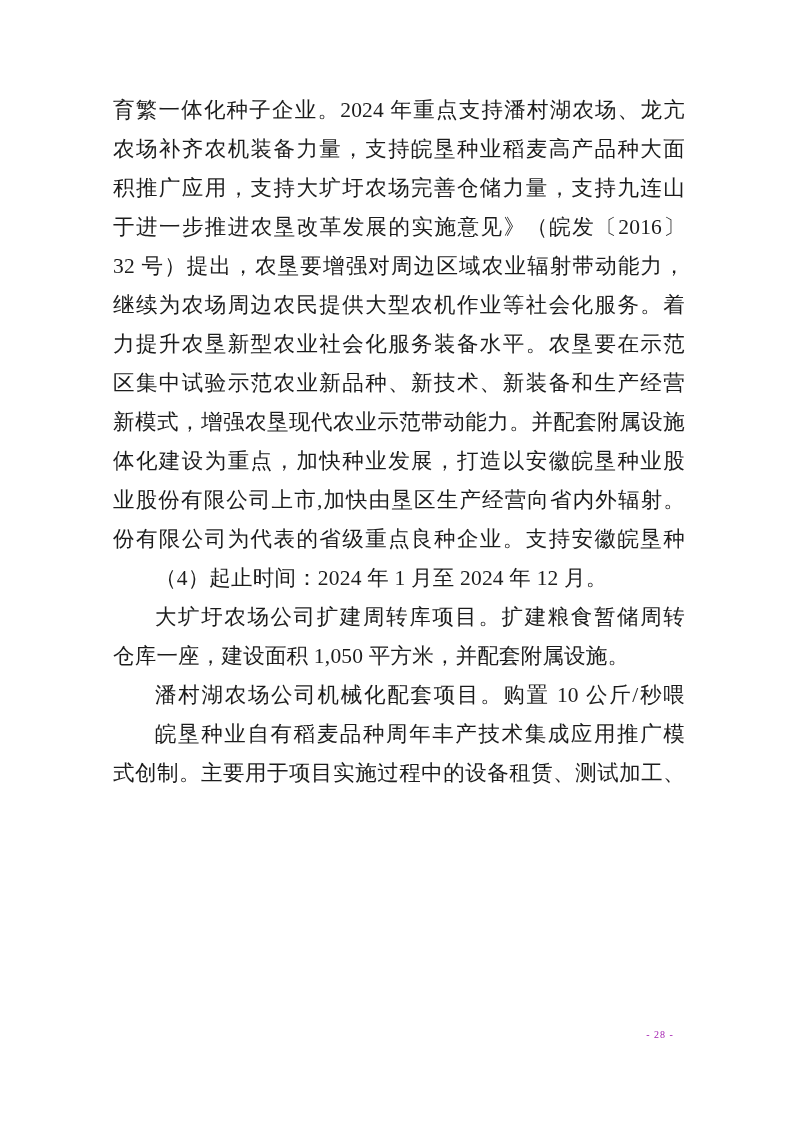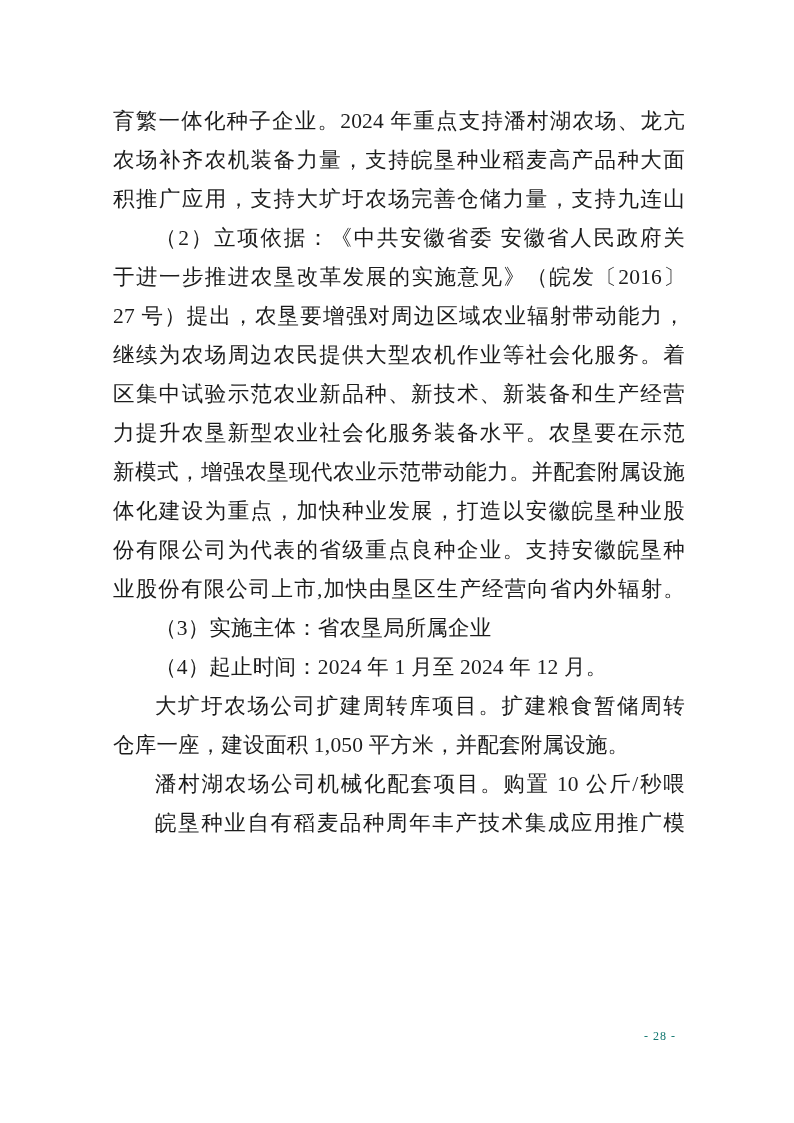--- a/index.html
+++ b/index.html
@@ -11,21 +11,21 @@
     position: relative;
     width: 794px;
     height: 1123px;
     background: #ffffff;
     overflow: hidden;
     font-family: "Liberation Serif", "DejaVu Serif", serif;
   }
   .doc-body {
     position: absolute;
     left: 113px;
-    top: 102px;
+    top: 91px;
     width: 572px;
     color: #1c1c1c;
     font-size: 21.5px;
   }
   .text-line {
     height: 39px;
     line-height: 39px;
     white-space: nowrap;
     letter-spacing: 0.2px;
   }
@@ -37,44 +37,43 @@
   }
   .text-line.indent {
     text-indent: 42px;
   }
   .page-number {
     position: absolute;
     top: 1029px;
     left: 620px;
     width: 80px;
     text-align: center;
-    font-size: 12px;
-    color: #0f766e;
+    font-size: 10px;
+    color: #a21caf;
     letter-spacing: 1px;
   }
 </style>
 </head>
 <body>
 
 <div class="page">
   <div class="doc-body" id="doc-body">
       <div class="text-line justify">育繁一体化种子企业。2024 年重点支持潘村湖农场、龙亢</div>
       <div class="text-line justify">农场补齐农机装备力量，支持皖垦种业稻麦高产品种大面</div>
       <div class="text-line justify">积推广应用，支持大圹圩农场完善仓储力量，支持九连山</div>
-      <div class="text-line indent justify">（2）立项依据：《中共安徽省委 安徽省人民政府关</div>
       <div class="text-line justify">于进一步推进农垦改革发展的实施意见》（皖发〔2016〕</div>
-      <div class="text-line justify">27 号）提出，农垦要增强对周边区域农业辐射带动能力，</div>
+      <div class="text-line justify">32 号）提出，农垦要增强对周边区域农业辐射带动能力，</div>
       <div class="text-line justify">继续为农场周边农民提供大型农机作业等社会化服务。着</div>
+      <div class="text-line justify">力提升农垦新型农业社会化服务装备水平。农垦要在示范</div>
       <div class="text-line justify">区集中试验示范农业新品种、新技术、新装备和生产经营</div>
-      <div class="text-line justify">力提升农垦新型农业社会化服务装备水平。农垦要在示范</div>
       <div class="text-line justify">新模式，增强农垦现代农业示范带动能力。并配套附属设施</div>
       <div class="text-line justify">体化建设为重点，加快种业发展，打造以安徽皖垦种业股</div>
+      <div class="text-line justify">业股份有限公司上市,加快由垦区生产经营向省内外辐射。</div>
       <div class="text-line justify">份有限公司为代表的省级重点良种企业。支持安徽皖垦种</div>
-      <div class="text-line justify">业股份有限公司上市,加快由垦区生产经营向省内外辐射。</div>
-      <div class="text-line indent">（3）实施主体：省农垦局所属企业</div>
       <div class="text-line indent">（4）起止时间：2024 年 1 月至 2024 年 12 月。</div>
       <div class="text-line indent justify">大圹圩农场公司扩建周转库项目。扩建粮食暂储周转</div>
       <div class="text-line">仓库一座，建设面积 1,050 平方米，并配套附属设施。</div>
       <div class="text-line indent justify">潘村湖农场公司机械化配套项目。购置 10 公斤/秒喂</div>
       <div class="text-line indent justify">皖垦种业自有稻麦品种周年丰产技术集成应用推广模</div>
+      <div class="text-line justify">式创制。主要用于项目实施过程中的设备租赁、测试加工、</div>
     </div>
   <div class="page-number">- 28 -</div>
 </div>
 
 </body></html>

